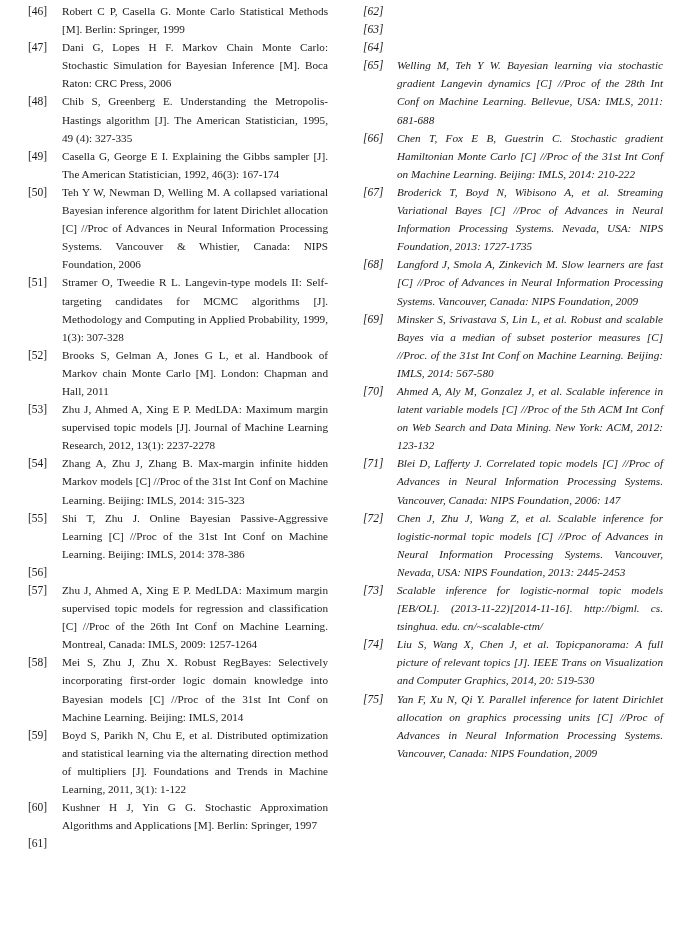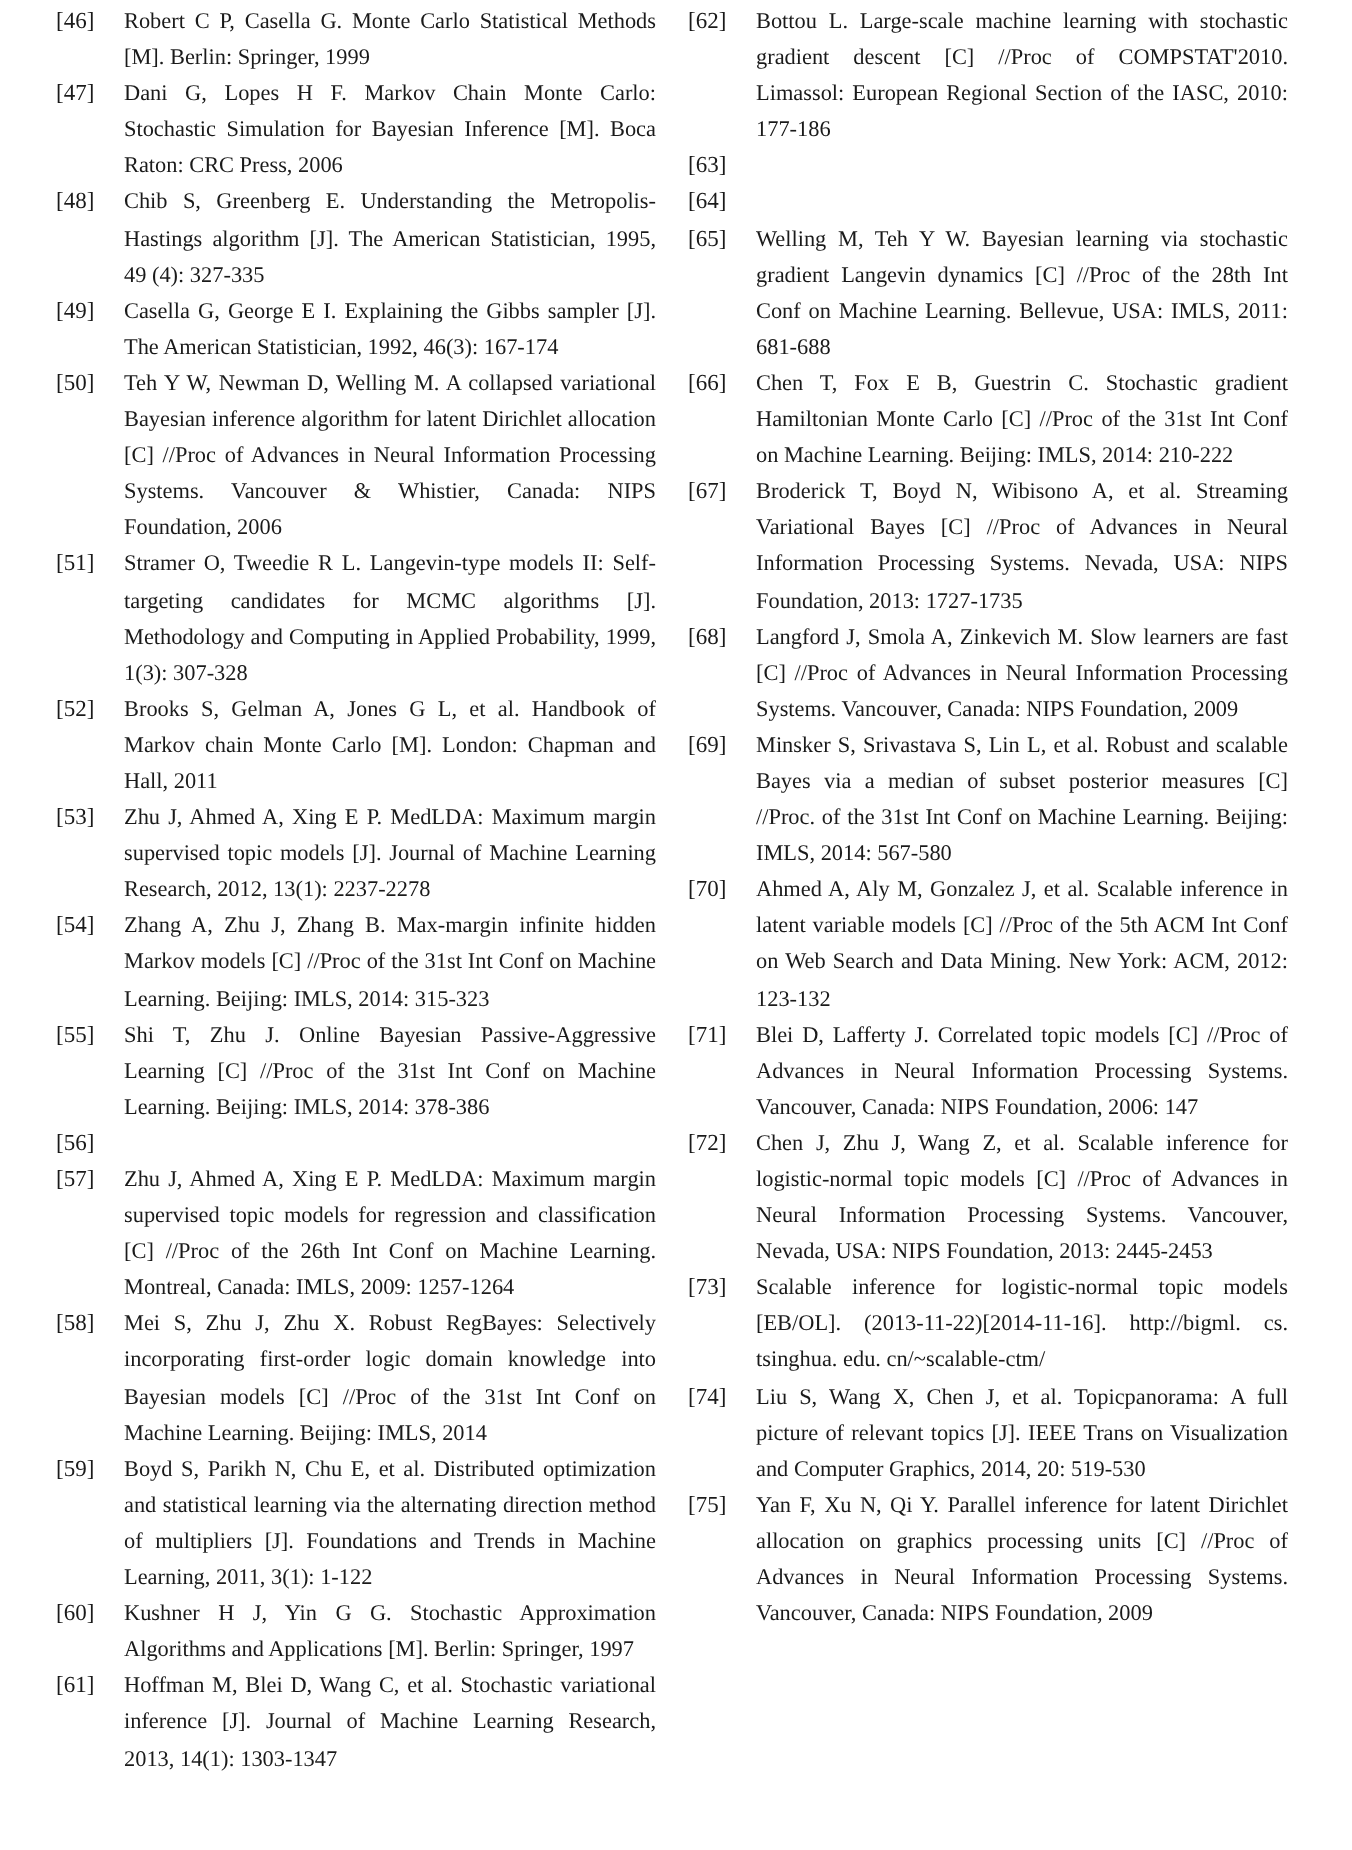--- a/index.html
+++ b/index.html
@@ -1,20 +1,20 @@
 <!DOCTYPE html>
 <html><head>
 <meta charset="utf-8">
 <style>
   html, body { margin: 0; padding: 0; background: #ffffff; }
   body { width: 676px; height: 925px; overflow: hidden; position: relative;
          font-family: "Liberation Serif", "DejaVu Serif", serif; color: #1a1a1a; }
   .col { position: absolute; top: 2px; width: 318px; }
   #col-left { left: 10px; }
-  #col-right { left: 326px; }
+  #col-right { left: 345px; font-style: italic; }
   .ref { display: flex; align-items: flex-start; margin: 0; }
   .ref-num { width: 34px; flex: 0 0 34px; font-size: 11.5px; line-height: 18.1px; white-space: nowrap; padding-left: 18px; }
   .ref-text { flex: 1 1 auto; font-size: 11.2px; line-height: 18.1px; text-align: justify; text-align-last: left; width: 274px; }
 </style>
 </head>
 <body>
 
 <div class="col" id="col-left">
     <div class="ref">
       <span class="ref-num">[46]</span>
@@ -70,27 +70,25 @@
     <div class="ref">
       <span class="ref-num">[59]</span>
       <span class="ref-text">Boyd S, Parikh N, Chu E, et al. Distributed optimization and statistical learning via the alternating direction method of multipliers [J]. Foundations and Trends in Machine Learning, 2011, 3(1): 1-122</span>
     </div>
     <div class="ref">
       <span class="ref-num">[60]</span>
       <span class="ref-text">Kushner H J, Yin G G. Stochastic Approximation Algorithms and Applications [M]. Berlin: Springer, 1997</span>
     </div>
     <div class="ref">
       <span class="ref-num">[61]</span>
-      <span class="ref-text">Hoffman M, Blei D, Wang C, et al. Stochastic variational inference [J]. Journal of Machine Learning Research, 2013, 14(1): 1303-1347</span>
     </div>
   </div>
 <div class="col" id="col-right">
     <div class="ref">
       <span class="ref-num">[62]</span>
-      <span class="ref-text">Bottou L. Large-scale machine learning with stochastic gradient descent [C] //Proc of COMPSTAT'2010. Limassol: European Regional Section of the IASC, 2010: 177-186</span>
     </div>
     <div class="ref">
       <span class="ref-num">[63]</span>
     </div>
     <div class="ref">
       <span class="ref-num">[64]</span>
     </div>
     <div class="ref">
       <span class="ref-num">[65]</span>
       <span class="ref-text">Welling M, Teh Y W. Bayesian learning via stochastic gradient Langevin dynamics [C] //Proc of the 28th Int Conf on Machine Learning. Bellevue, USA: IMLS, 2011: 681-688</span>

